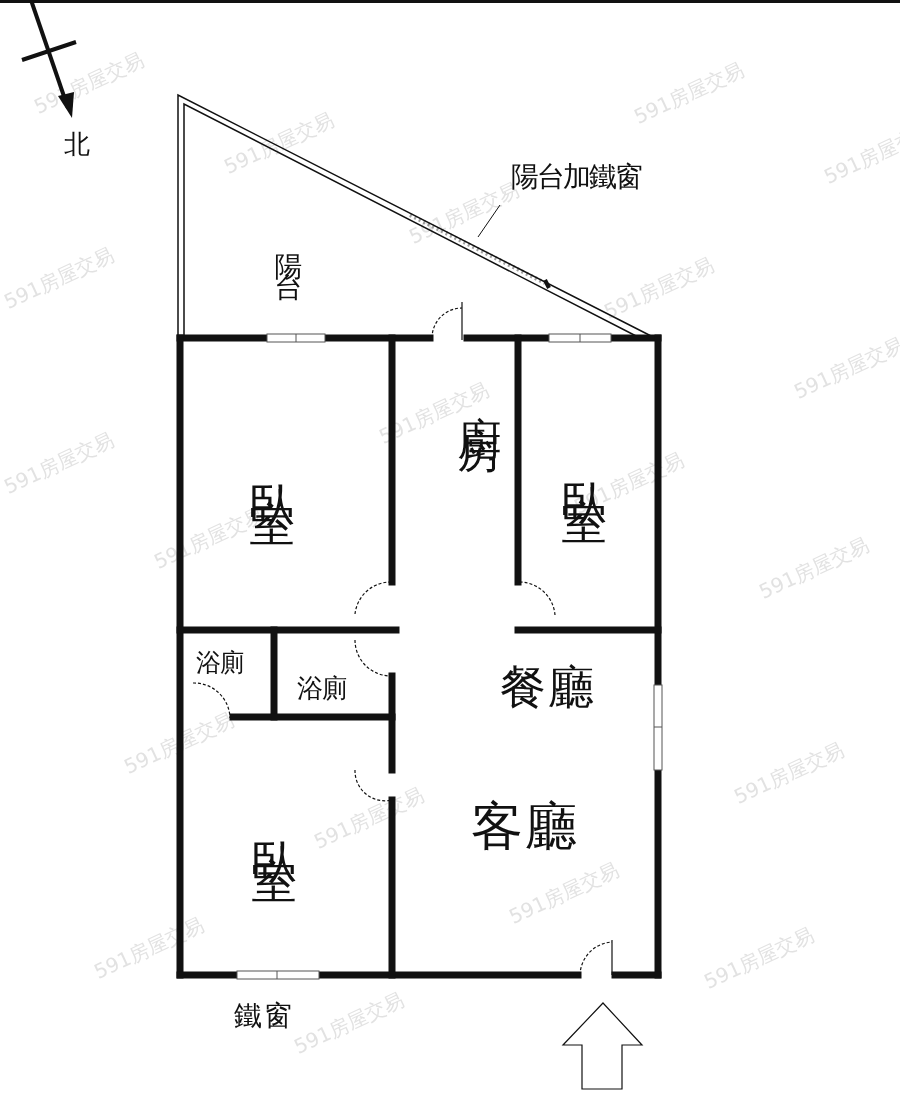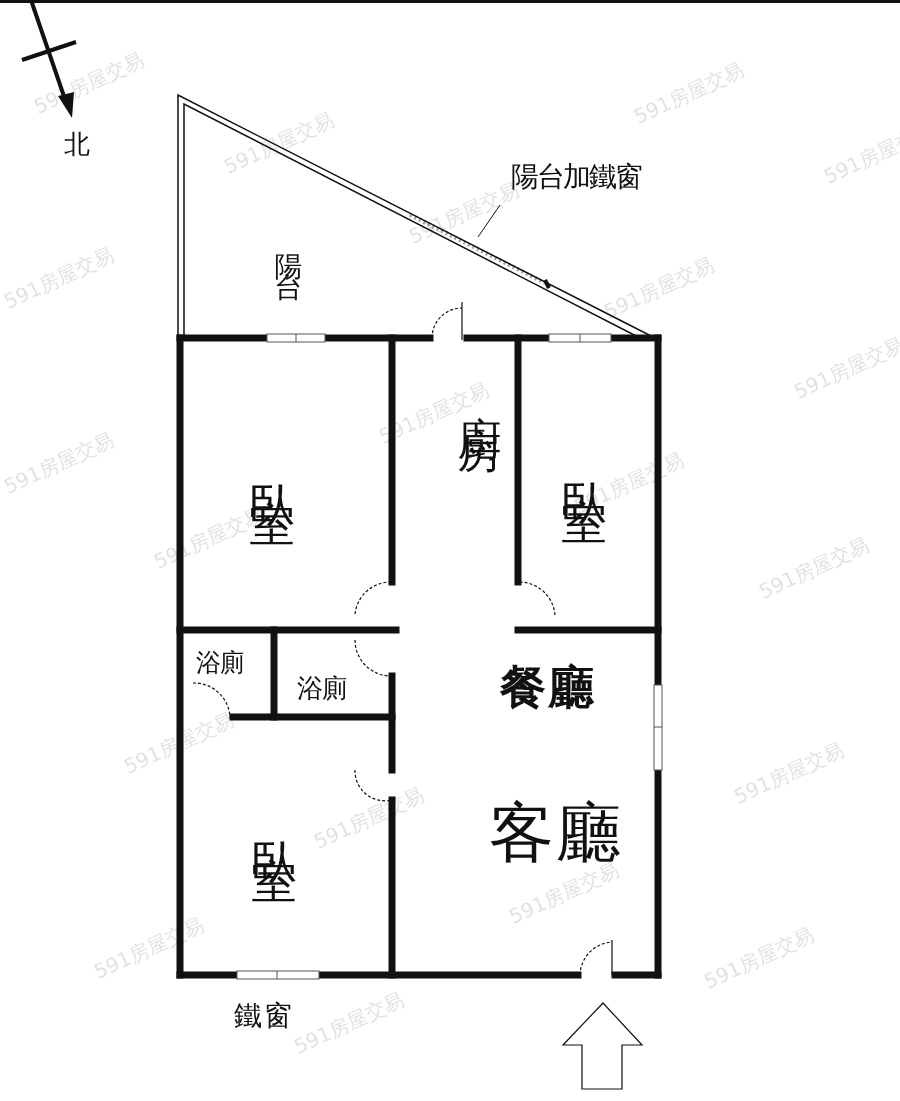--- a/index.html
+++ b/index.html
@@ -119,18 +119,18 @@
 <div class="label vert" style="left:274px;top:232px;font-size:28px;">陽台</div>
 <div class="label" style="left:483px;top:163px;font-size:28px;letter-spacing:-2px;margin-left:28px;">陽台加鐵窗</div>
 
 <div class="label vert" style="left:250px;top:448px;font-size:46px;letter-spacing:14px;">臥室</div>
 <div class="label vert" style="left:458px;top:380px;font-size:44px;letter-spacing:12px;">廚房</div>
 <div class="label vert" style="left:562px;top:446px;font-size:46px;letter-spacing:14px;">臥室</div>
 
 <div class="label" style="left:196px;top:650px;font-size:25px;letter-spacing:-1px;">浴廁</div>
 <div class="label" style="left:297px;top:675px;font-size:26px;letter-spacing:-1px;">浴廁</div>
 
-<div class="label" style="left:500px;top:664px;font-size:46px;letter-spacing:2px;font-weight:bold;">餐廳</div>
-<div class="label" style="left:489px;top:800px;font-size:65px;letter-spacing:2px;">客廳</div>
+<div class="label" style="left:500px;top:664px;font-size:46px;letter-spacing:2px;">餐廳</div>
+<div class="label" style="left:471px;top:800px;font-size:52px;letter-spacing:2px;">客廳</div>
 
 <div class="label vert" style="left:252px;top:805px;font-size:46px;letter-spacing:14px;">臥室</div>
 
 <div class="label" style="left:234px;top:1002px;font-size:28px;letter-spacing:2px;">鐵窗</div>
 
 </body></html>

